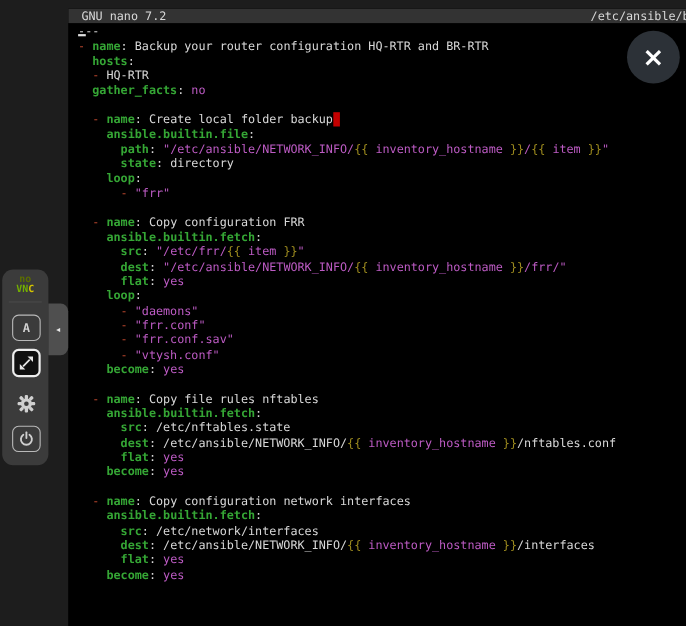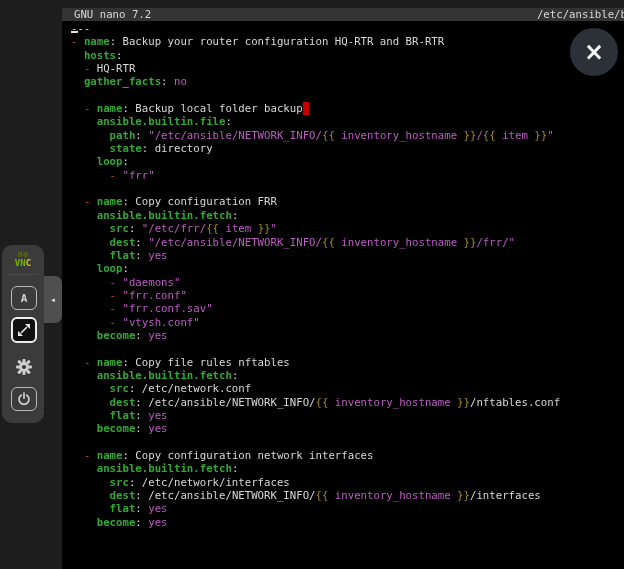--- a/index.html
+++ b/index.html
@@ -62,42 +62,42 @@
       <span class="tl">GNU nano 7.2</span>
       <span class="tr">/etc/ansible/b</span>
     </div>
     <div class="editor">
         <div class="ln"><span class="c-w">---</span></div>
         <div class="ln"><span class="c-r">-</span><span class="c-w"> </span><span class="c-g">name</span><span class="c-w">: Backup your router configuration HQ-RTR and BR-RTR</span></div>
         <div class="ln"><span class="c-w">  </span><span class="c-g">hosts</span><span class="c-w">:</span></div>
         <div class="ln"><span class="c-w">  </span><span class="c-r">-</span><span class="c-w"> HQ-RTR</span></div>
         <div class="ln"><span class="c-w">  </span><span class="c-g">gather_facts</span><span class="c-w">: </span><span class="c-m">no</span></div>
         <div class="ln"></div>
-        <div class="ln"><span class="c-w">  </span><span class="c-r">-</span><span class="c-w"> </span><span class="c-g">name</span><span class="c-w">: Backup local folder backup</span><span class="c-cur"> </span></div>
+        <div class="ln"><span class="c-w">  </span><span class="c-r">-</span><span class="c-w"> </span><span class="c-g">name</span><span class="c-w">: Create local folder backup</span><span class="c-cur"> </span></div>
         <div class="ln"><span class="c-w">    </span><span class="c-g">ansible.builtin.file</span><span class="c-w">:</span></div>
         <div class="ln"><span class="c-w">      </span><span class="c-g">path</span><span class="c-w">: </span><span class="c-m">"/etc/ansible/NETWORK_INFO/</span><span class="c-y">{{</span><span class="c-m"> inventory_hostname </span><span class="c-y">}}</span><span class="c-m">/</span><span class="c-y">{{</span><span class="c-m"> item </span><span class="c-y">}}</span><span class="c-m">"</span></div>
         <div class="ln"><span class="c-w">      </span><span class="c-g">state</span><span class="c-w">: directory</span></div>
         <div class="ln"><span class="c-w">    </span><span class="c-g">loop</span><span class="c-w">:</span></div>
         <div class="ln"><span class="c-w">      </span><span class="c-r">-</span><span class="c-w"> </span><span class="c-m">"frr"</span></div>
         <div class="ln"></div>
         <div class="ln"><span class="c-w">  </span><span class="c-r">-</span><span class="c-w"> </span><span class="c-g">name</span><span class="c-w">: Copy configuration FRR</span></div>
         <div class="ln"><span class="c-w">    </span><span class="c-g">ansible.builtin.fetch</span><span class="c-w">:</span></div>
         <div class="ln"><span class="c-w">      </span><span class="c-g">src</span><span class="c-w">: </span><span class="c-m">"/etc/frr/</span><span class="c-y">{{</span><span class="c-m"> item </span><span class="c-y">}}</span><span class="c-m">"</span></div>
         <div class="ln"><span class="c-w">      </span><span class="c-g">dest</span><span class="c-w">: </span><span class="c-m">"/etc/ansible/NETWORK_INFO/</span><span class="c-y">{{</span><span class="c-m"> inventory_hostname </span><span class="c-y">}}</span><span class="c-m">/frr/"</span></div>
         <div class="ln"><span class="c-w">      </span><span class="c-g">flat</span><span class="c-w">: </span><span class="c-m">yes</span></div>
         <div class="ln"><span class="c-w">    </span><span class="c-g">loop</span><span class="c-w">:</span></div>
         <div class="ln"><span class="c-w">      </span><span class="c-r">-</span><span class="c-w"> </span><span class="c-m">"daemons"</span></div>
         <div class="ln"><span class="c-w">      </span><span class="c-r">-</span><span class="c-w"> </span><span class="c-m">"frr.conf"</span></div>
         <div class="ln"><span class="c-w">      </span><span class="c-r">-</span><span class="c-w"> </span><span class="c-m">"frr.conf.sav"</span></div>
         <div class="ln"><span class="c-w">      </span><span class="c-r">-</span><span class="c-w"> </span><span class="c-m">"vtysh.conf"</span></div>
         <div class="ln"><span class="c-w">    </span><span class="c-g">become</span><span class="c-w">: </span><span class="c-m">yes</span></div>
         <div class="ln"></div>
         <div class="ln"><span class="c-w">  </span><span class="c-r">-</span><span class="c-w"> </span><span class="c-g">name</span><span class="c-w">: Copy file rules nftables</span></div>
         <div class="ln"><span class="c-w">    </span><span class="c-g">ansible.builtin.fetch</span><span class="c-w">:</span></div>
-        <div class="ln"><span class="c-w">      </span><span class="c-g">src</span><span class="c-w">: /etc/network.conf</span></div>
+        <div class="ln"><span class="c-w">      </span><span class="c-g">src</span><span class="c-w">: /etc/nftables.state</span></div>
         <div class="ln"><span class="c-w">      </span><span class="c-g">dest</span><span class="c-w">: /etc/ansible/NETWORK_INFO/</span><span class="c-y">{{</span><span class="c-m"> inventory_hostname </span><span class="c-y">}}</span><span class="c-w">/nftables.conf</span></div>
         <div class="ln"><span class="c-w">      </span><span class="c-g">flat</span><span class="c-w">: </span><span class="c-m">yes</span></div>
         <div class="ln"><span class="c-w">    </span><span class="c-g">become</span><span class="c-w">: </span><span class="c-m">yes</span></div>
         <div class="ln"></div>
         <div class="ln"><span class="c-w">  </span><span class="c-r">-</span><span class="c-w"> </span><span class="c-g">name</span><span class="c-w">: Copy configuration network interfaces</span></div>
         <div class="ln"><span class="c-w">    </span><span class="c-g">ansible.builtin.fetch</span><span class="c-w">:</span></div>
         <div class="ln"><span class="c-w">      </span><span class="c-g">src</span><span class="c-w">: /etc/network/interfaces</span></div>
         <div class="ln"><span class="c-w">      </span><span class="c-g">dest</span><span class="c-w">: /etc/ansible/NETWORK_INFO/</span><span class="c-y">{{</span><span class="c-m"> inventory_hostname </span><span class="c-y">}}</span><span class="c-w">/interfaces</span></div>
         <div class="ln"><span class="c-w">      </span><span class="c-g">flat</span><span class="c-w">: </span><span class="c-m">yes</span></div>
         <div class="ln"><span class="c-w">    </span><span class="c-g">become</span><span class="c-w">: </span><span class="c-m">yes</span></div>

